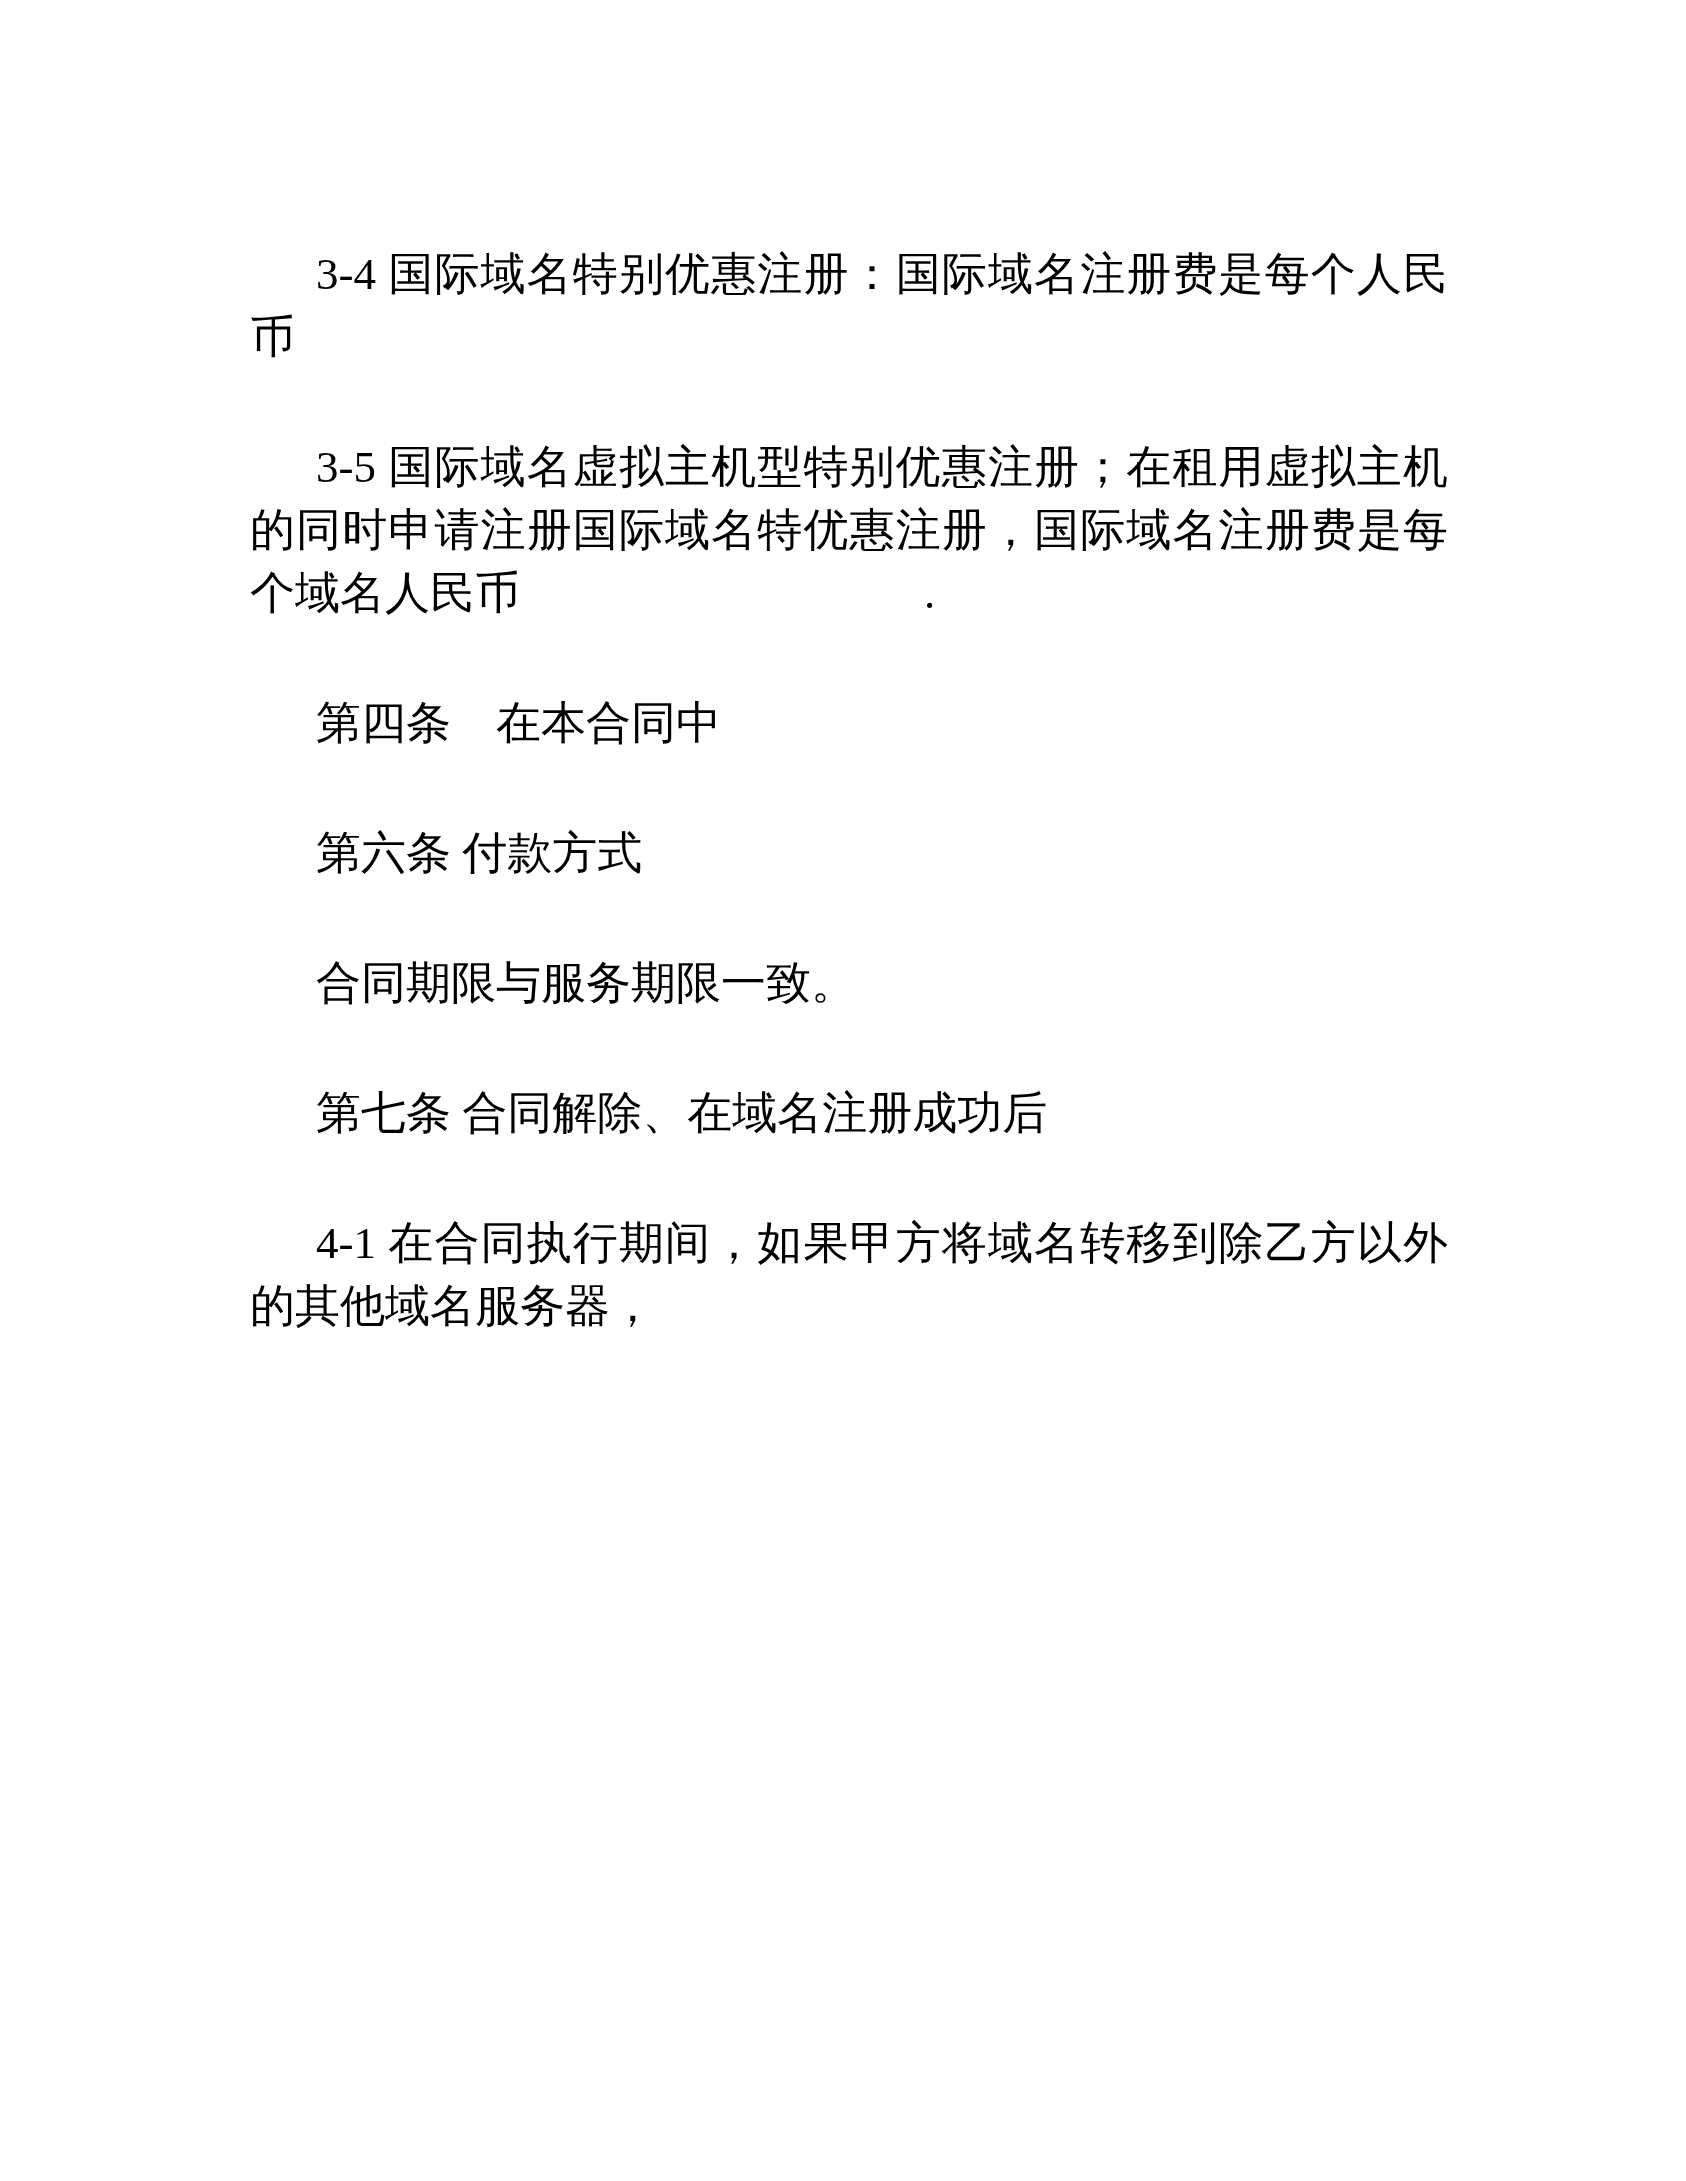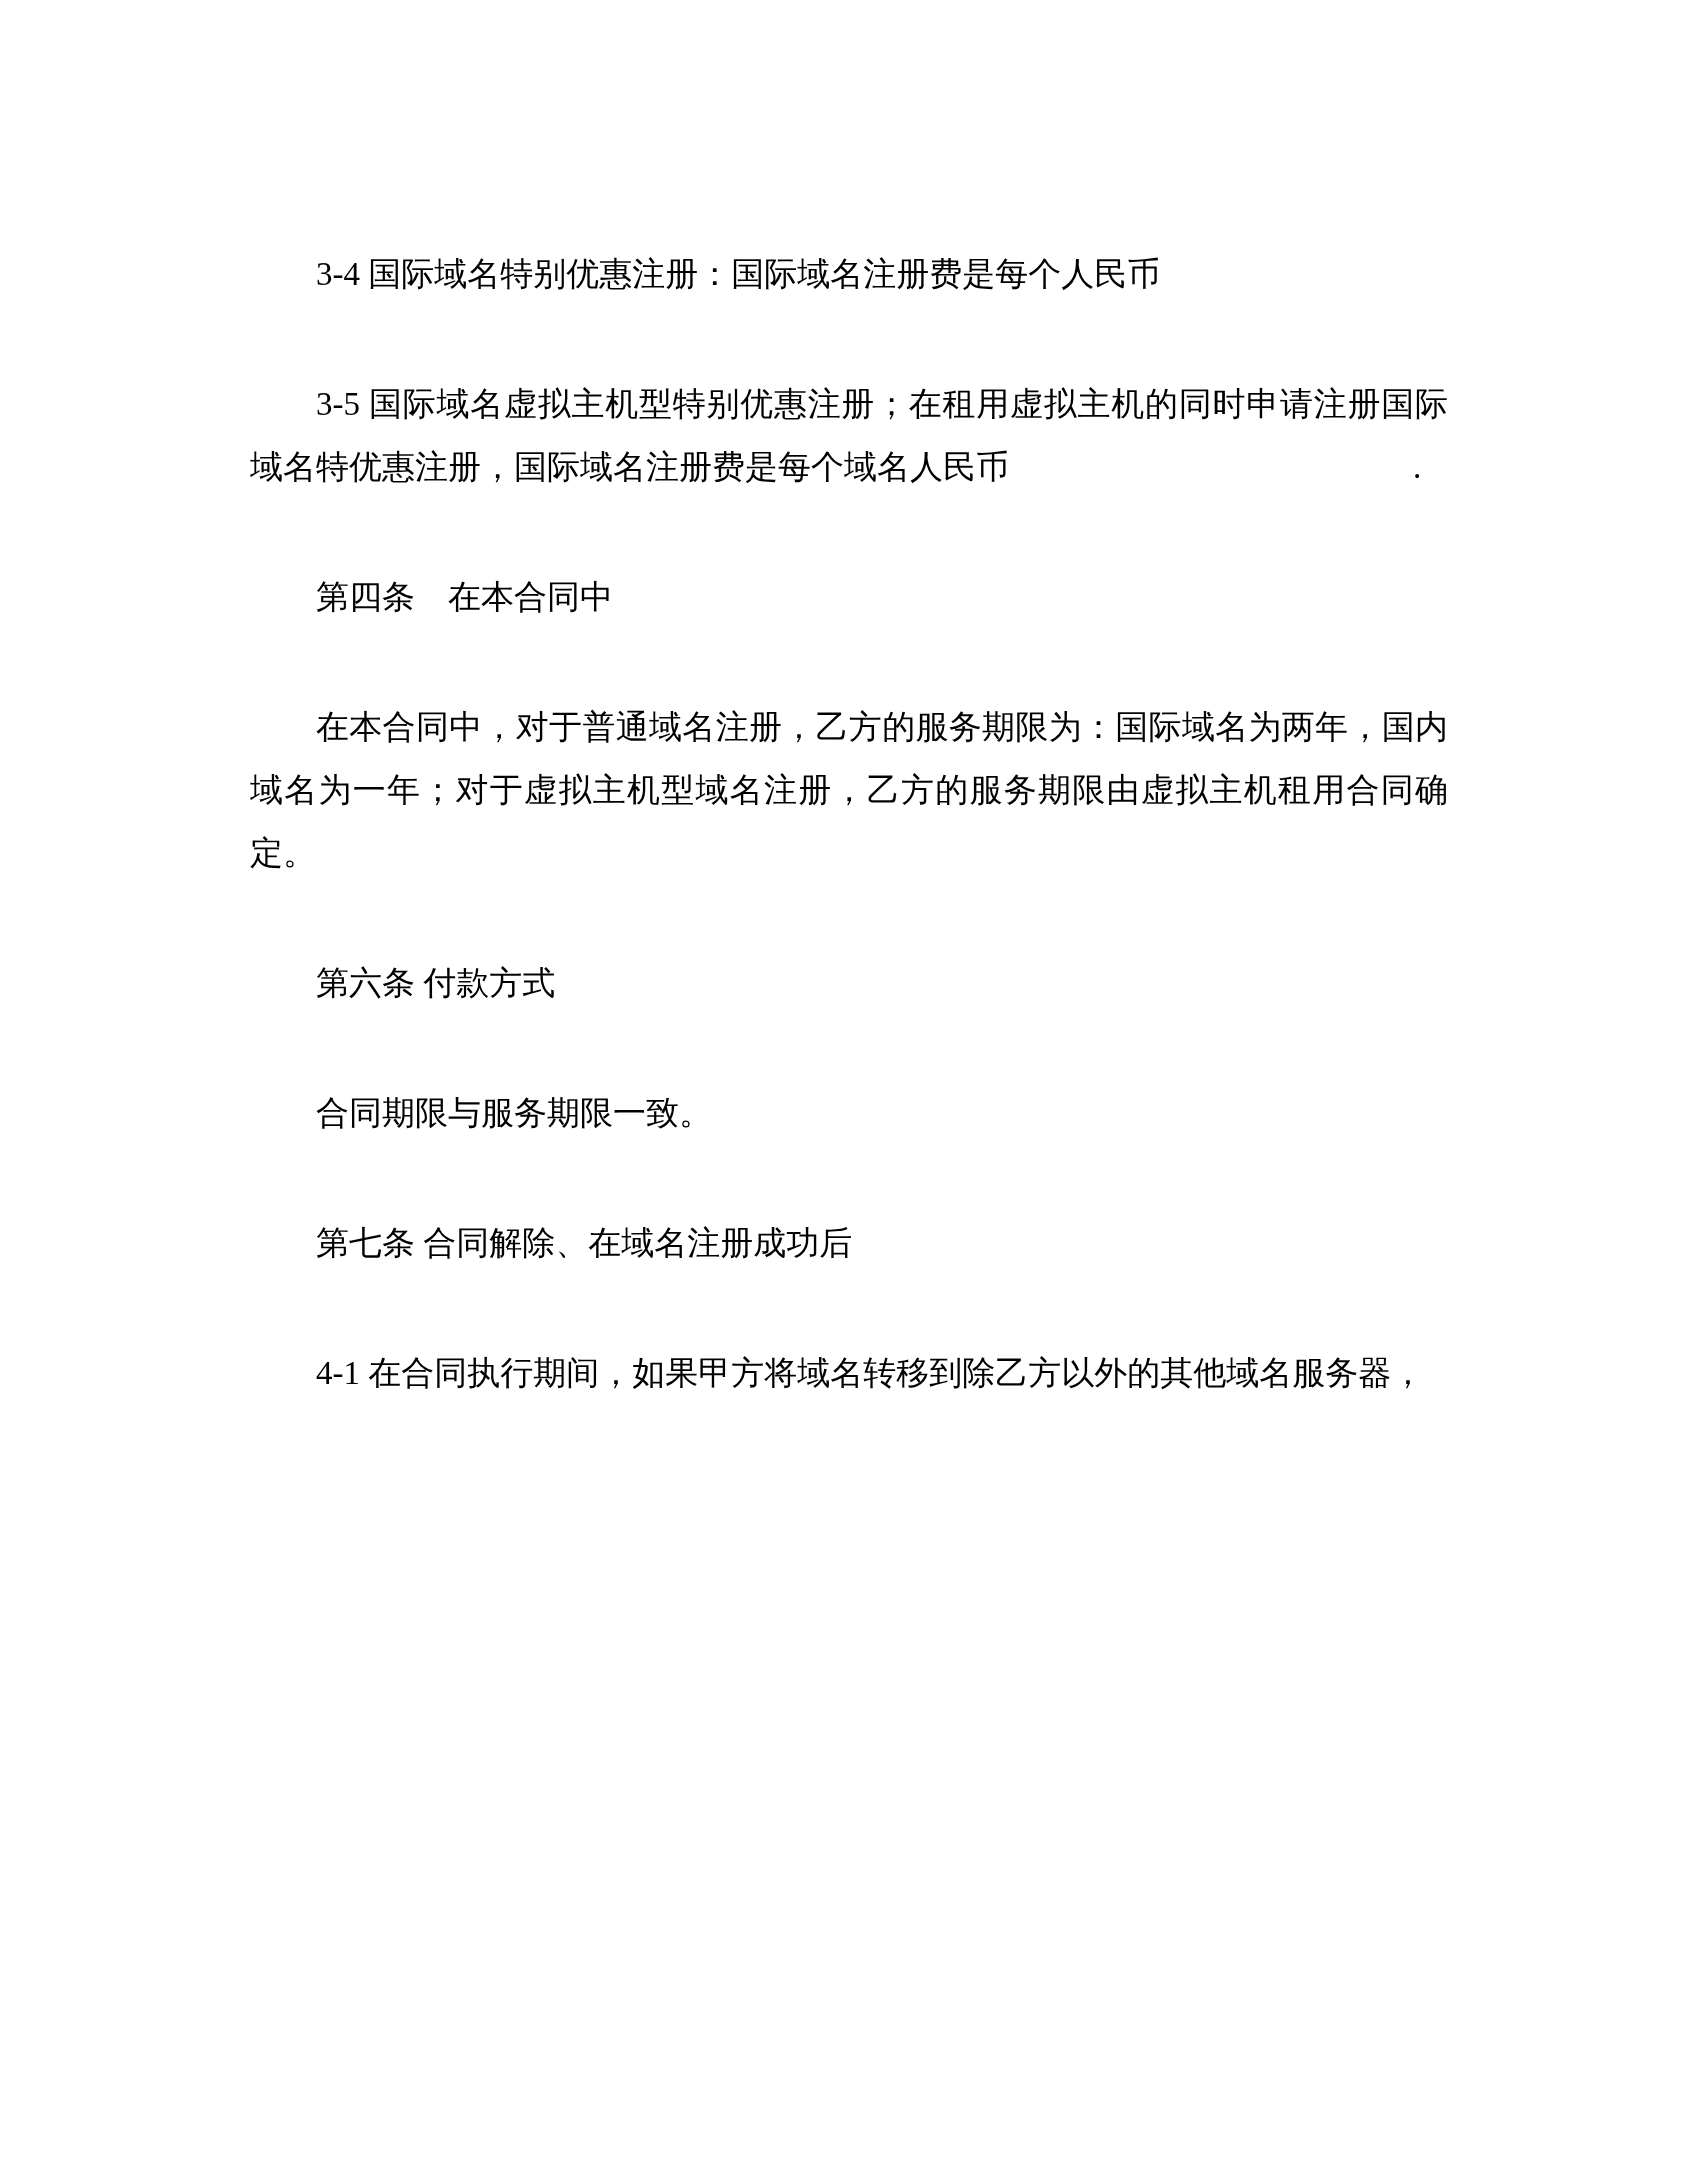--- a/index.html
+++ b/index.html
@@ -17,21 +17,21 @@
     position: absolute;
     inset: 0;
     background: #ffffff;
   }
   .page-text {
     position: absolute;
     left: 250px;
     top: 243px;
     width: 1198px;
     font-family: "Liberation Serif", "DejaVu Serif", serif;
-    font-size: 33px;
+    font-size: 45px;
     line-height: 63px;
     color: #000000;
     text-align: justify;
   }
   .para {
     margin: 0 0 67px 0;
     text-indent: 66px;
   }
   .para:last-child {
     margin-bottom: 0;
@@ -62,23 +62,20 @@
 
     <p class="para">
       <span>3-5 国际域名虚拟主机型特别优惠注册；在租用虚拟主机的同时申请注册国际域名特优惠注册，国际域名注册费是每个域名人民币</span><span class="gap-spacer"></span><span>.</span>
     </p>
 
 
     <p class="para">
       <span>第四条　在本合同中</span>
     </p>
 
-    <p class="para">
-      <span>在本合同中，对于普通域名注册，乙方的服务期限为：国际域名为两年，国内域名为一年；对于虚拟主机型域名注册，乙方的服务期限由虚拟主机租用合同确定。</span>
-    </p>
 
 
 
     <p class="para">
       <span>第六条 付款方式</span>
     </p>
 
     <p class="para">
       <span>合同期限与服务期限一致。</span>
     </p>

